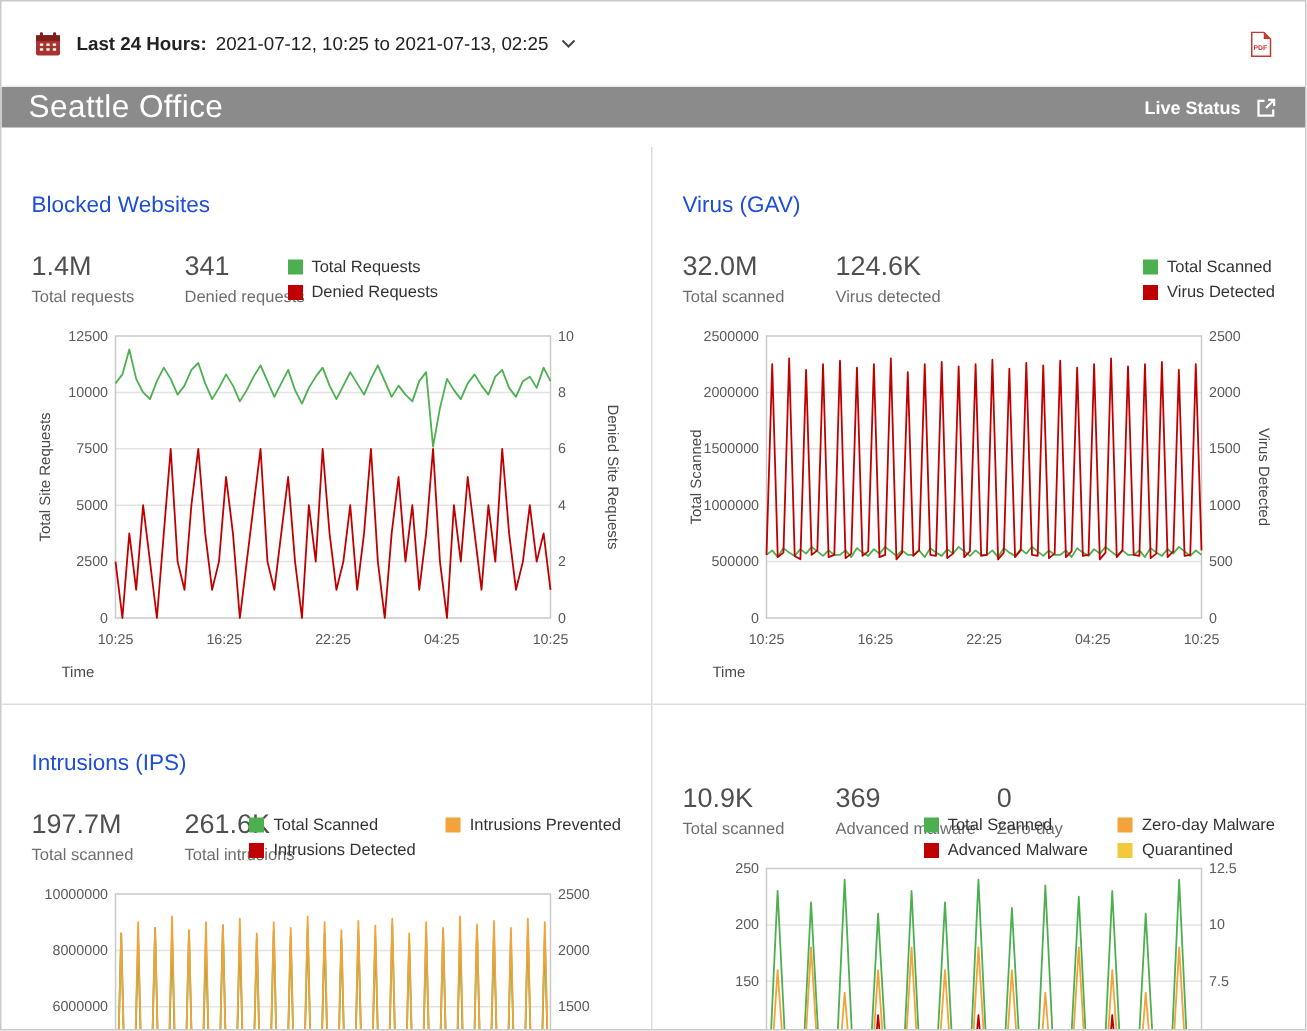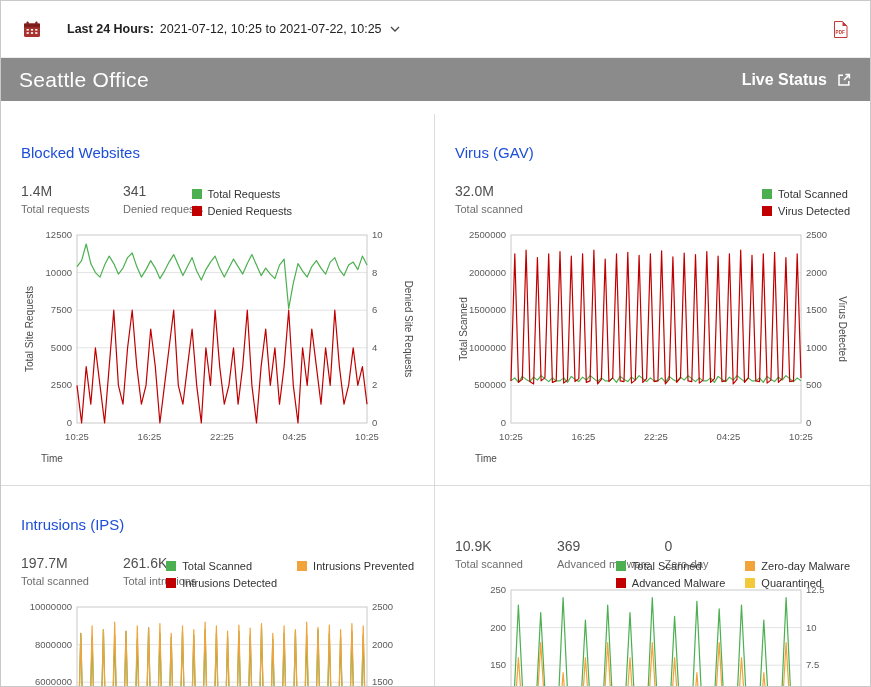--- a/index.html
+++ b/index.html
@@ -5,35 +5,35 @@
   html,body{margin:0;padding:0;}
   body{
     width:871px;height:687px;overflow:hidden;position:relative;
     font-family:"Liberation Sans",sans-serif;background:#fff;
     border:1px solid #c9c9c9;box-sizing:border-box;
   }
   
   .topbar{height:56px;display:flex;align-items:center;padding:0 22px;border-bottom:1px solid #ececec;}
   .cal-wrap{margin-right:10px;display:flex;align-items:center;cursor:pointer;}
   .range{display:flex;align-items:center;gap:6px;font-size:12.5px;color:#222;cursor:pointer;}
-  .range .lbl{font-weight:bold;margin-left:16px;}
+  .range .lbl{font-weight:bold;}
   .pdf-btn{margin-left:auto;cursor:pointer;display:flex;align-items:center;}
   
-  .siteheader{height:43px;display:flex;align-items:center;padding:0 18px;}
+  .siteheader{height:27px;display:flex;align-items:center;padding:0 18px;}
   .site-title{color:#fff;font-size:21px;font-weight:400;letter-spacing:.3px;flex:1;}
-  .live{display:flex;align-items:center;gap:9px;color:#fff;font-size:16px;font-weight:bold;cursor:pointer;}
+  .live{display:flex;align-items:center;gap:9px;color:#fff;font-size:12px;font-weight:bold;cursor:pointer;}
   
   .panels{display:grid;grid-template-columns:434px 1fr;margin-top:13px;}
   .panel{box-sizing:border-box;height:372px;padding:30px 20px 0;position:relative;}
   .pr{border-right:1px solid #dcdcdc;}
   .pb{border-bottom:1px solid #dcdcdc;}
   .panel-title{margin:0;font-size:15px;font-weight:400;color:#1d4ed8;}
   .stats{display:flex;margin-top:22px;}
   .stat{min-width:88px;margin-right:14px;}
-  .stat-value{font-size:14px;color:#4f4f4f;}
+  .stat-value{font-size:18px;color:#4f4f4f;}
   .stat-label{font-size:11px;color:#6e6e6e;margin-top:4px;}
   .legend{position:absolute;top:74px;right:20px;display:grid;row-gap:5px;}
   .legend.two-col{grid-template-columns:auto auto;column-gap:20px;}
   .panel1 .legend{right:142px;}
   .legend-item{display:flex;align-items:center;gap:6px;font-size:11px;color:#333;white-space:nowrap;cursor:pointer;}
   .sw{width:10px;height:10px;display:inline-block;flex:0 0 auto;}
   .chart{margin-top:14px;display:block;}
   .chart text{font-family:"Liberation Sans",sans-serif;}
 </style>
 </head>
@@ -51,21 +51,21 @@
           <rect x="7.9" y="8" width="2.2" height="1.6"></rect>
           <rect x="12.2" y="8" width="2.2" height="1.6"></rect>
         <rect x="3.6" y="11.2" width="2.2" height="1.6"></rect>
           <rect x="7.9" y="11.2" width="2.2" height="1.6"></rect>
           <rect x="12.2" y="11.2" width="2.2" height="1.6"></rect>
       </g>
     </svg>
   </span>
   <span class="range">
     <span class="lbl">Last 24 Hours:</span>
-    <span>2021-07-12, 10:25 to 2021-07-22, 10:25</span>
+    <span>2021-07-12, 10:25 to 2021-07-13, 02:25</span>
     <svg width="10" height="6" viewBox="0 0 10 6" style="margin-left:2px;">
         <polyline points="1,1 5,5 9,1" fill="none" stroke="#444" stroke-width="1.3"></polyline>
       </svg>
   </span>
   <span class="pdf-btn">
     <svg width="15" height="17" viewBox="0 0 15 17">
       <path d="M1.5,0.5 h8 l4.5,4.5 v11.5 h-12.5 z" fill="#fff" stroke="#c43b35" stroke-width="1"></path>
       <path d="M9.5,0.5 v4.5 h4.5 z" fill="#c43b35"></path>
       <text x="7.2" y="12.5" text-anchor="middle" font-size="4.6" font-weight="bold" fill="#c43b35">PDF</text>
     </svg>
@@ -138,20 +138,24 @@
       </svg>
   </section>
 
   <section class="panel pb">
     <h2 class="panel-title">Virus (GAV)</h2>
     <div class="stats">
       <div class="stat">
         <div class="stat-value">32.0M</div>
         <div class="stat-label">Total scanned</div>
       </div>
+      <div class="stat">
+        <div class="stat-value">124.6K</div>
+        <div class="stat-label">Virus detected</div>
+      </div>
     </div>
     <div class="legend">
       <div class="legend-item">
         <span class="sw" style="background-color: rgb(76, 175, 80);"></span>
         <span>Total Scanned</span>
       </div>
       <div class="legend-item">
         <span class="sw" style="background-color: rgb(192, 0, 0);"></span>
         <span>Virus Detected</span>
       </div>

